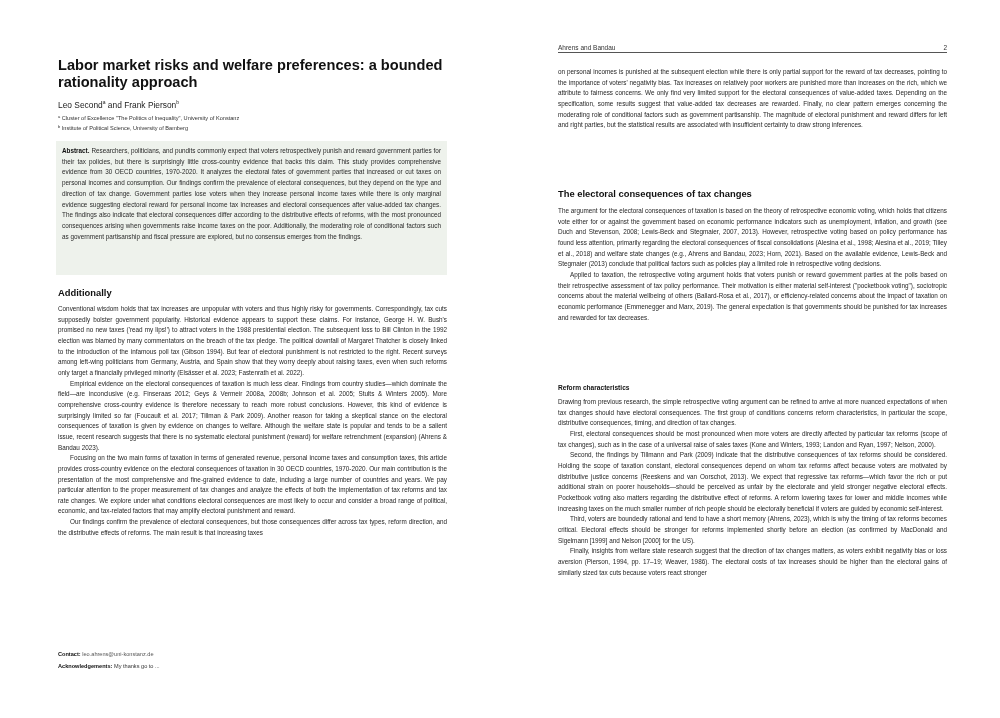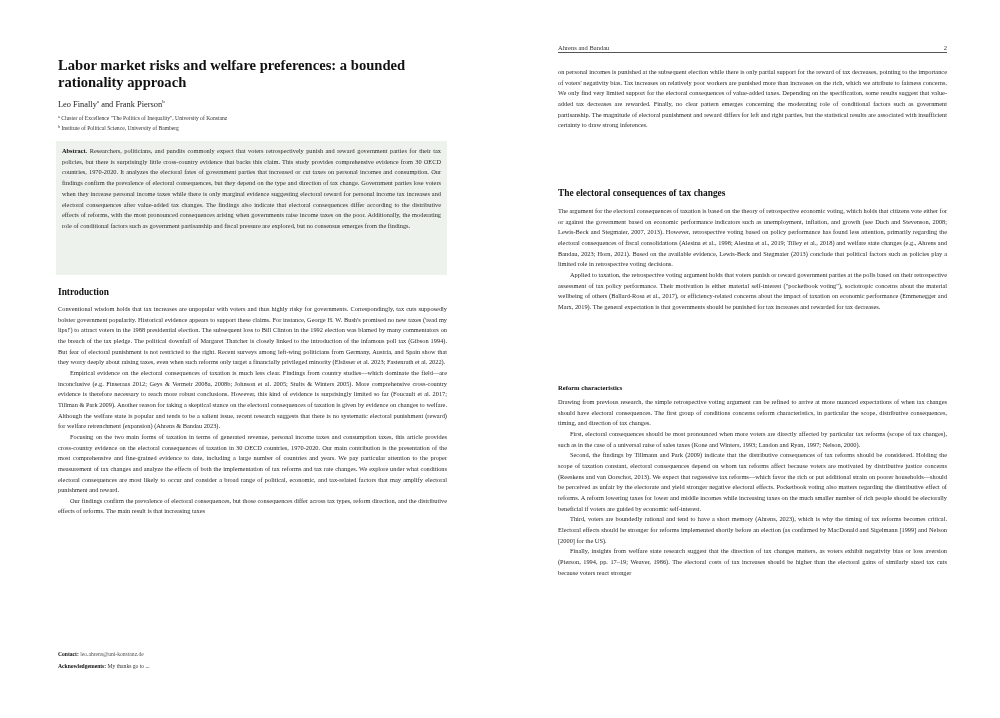--- a/index.html
+++ b/index.html
@@ -2,21 +2,21 @@
 <html><head>
 <meta charset="utf-8">
 <style>
   html, body { margin: 0; padding: 0; }
   body {
     width: 1000px; height: 718px; background: #ffffff; overflow: hidden;
     position: relative;
     font-family: "Liberation Sans", "DejaVu Sans", sans-serif;
     color: #1f1f1f;
   }
-  .page { position: absolute; top: 0; height: 718px; font-family: Liberation Serif, serif; }
+  .page { position: absolute; top: 0; height: 718px; }
   .page-left { left: 0; width: 500px; }
   .page-right { left: 500px; width: 500px; }
 
   .title {
     position: absolute; top: 57px; left: 58px; width: 389px;
     font-size: 14.6px; font-weight: bold; line-height: 17px; color: #111;
     margin: 0;
   }
   .authors {
     position: absolute; top: 99px; left: 58px; font-size: 8.4px; color: #222;
@@ -63,38 +63,38 @@
   }
   .r-reform { position: absolute; top: 397px; left: 58px; width: 389px; }
 </style>
 </head>
 <body>
 
 <div class="page page-left">
   <h1 class="title">Labor market risks and welfare preferences: a bounded rationality approach</h1>
 
   <div class="authors">
-    <span>Leo Finally</span><sup>a</sup><span> and </span><span>Frank Pierson</span><sup>b</sup>
+    <span>Leo Second</span><sup>a</sup><span> and </span><span>Frank Pierson</span><sup>b</sup>
   </div>
 
   <div class="affil affil-a">
     <sup>a</sup>
     <span>Cluster of Excellence "The Politics of Inequality", University of Konstanz</span>
   </div>
   <div class="affil affil-b">
     <sup>b</sup>
     <span>Institute of Political Science, University of Bamberg</span>
   </div>
 
   <div class="abstract">
     <b>Abstract.</b>
     <span>Researchers, politicians, and pundits commonly expect that voters retrospectively punish and reward government parties for their tax policies, but there is surprisingly little cross-country evidence that backs this claim. This study provides comprehensive evidence from 30 OECD countries, 1970-2020. It analyzes the electoral fates of government parties that increased or cut taxes on personal incomes and consumption. Our findings confirm the prevalence of electoral consequences, but they depend on the type and direction of tax change. Government parties lose voters when they increase personal income taxes while there is only marginal evidence suggesting electoral reward for personal income tax increases and electoral consequences after value-added tax changes. The findings also indicate that electoral consequences differ according to the distributive effects of reforms, with the most pronounced consequences arising when governments raise income taxes on the poor. Additionally, the moderating role of conditional factors such as government partisanship and fiscal pressure are explored, but no consensus emerges from the findings.</span>
   </div>
 
-  <h2 class="h-intro">Introduction</h2>
+  <h2 class="h-intro">Additionally</h2>
   <div class="intro-body">
     <p class="body-text">Conventional wisdom holds that tax increases are unpopular with voters and thus highly risky for governments. Correspondingly, tax cuts supposedly bolster government popularity. Historical evidence appears to support these claims. For instance, George H. W. Bush's promised no new taxes ('read my lips!') to attract voters in the 1988 presidential election. The subsequent loss to Bill Clinton in the 1992 election was blamed by many commentators on the breach of the tax pledge. The political downfall of Margaret Thatcher is closely linked to the introduction of the infamous poll tax (Gibson 1994). But fear of electoral punishment is not restricted to the right. Recent surveys among left-wing politicians from Germany, Austria, and Spain show that they worry deeply about raising taxes, even when such reforms only target a financially privileged minority (Elsässer et al. 2023; Fastenrath et al. 2022).</p>
     <p class="body-text indent">Empirical evidence on the electoral consequences of taxation is much less clear. Findings from country studies—which dominate the field—are inconclusive (e.g. Finseraas 2012; Geys &amp; Vermeir 2008a, 2008b; Johnson et al. 2005; Stults &amp; Winters 2005). More comprehensive cross-country evidence is therefore necessary to reach more robust conclusions. However, this kind of evidence is surprisingly limited so far (Foucault et al. 2017; Tillman &amp; Park 2009). Another reason for taking a skeptical stance on the electoral consequences of taxation is given by evidence on changes to welfare. Although the welfare state is popular and tends to be a salient issue, recent research suggests that there is no systematic electoral punishment (reward) for welfare retrenchment (expansion) (Ahrens &amp; Bandau 2023).</p>
     <p class="body-text indent">Focusing on the two main forms of taxation in terms of generated revenue, personal income taxes and consumption taxes, this article provides cross-country evidence on the electoral consequences of taxation in 30 OECD countries, 1970-2020. Our main contribution is the presentation of the most comprehensive and fine-grained evidence to date, including a large number of countries and years. We pay particular attention to the proper measurement of tax changes and analyze the effects of both the implementation of tax reforms and tax rate changes. We explore under what conditions electoral consequences are most likely to occur and consider a broad range of political, economic, and tax-related factors that may amplify electoral punishment and reward.</p>
     <p class="body-text indent">Our findings confirm the prevalence of electoral consequences, but those consequences differ across tax types, reform direction, and the distributive effects of reforms. The main result is that increasing taxes</p>
   </div>
 
   <div class="contact">
     <b>Contact:</b>
     <a>leo.ahrens@uni-konstanz.de</a>

